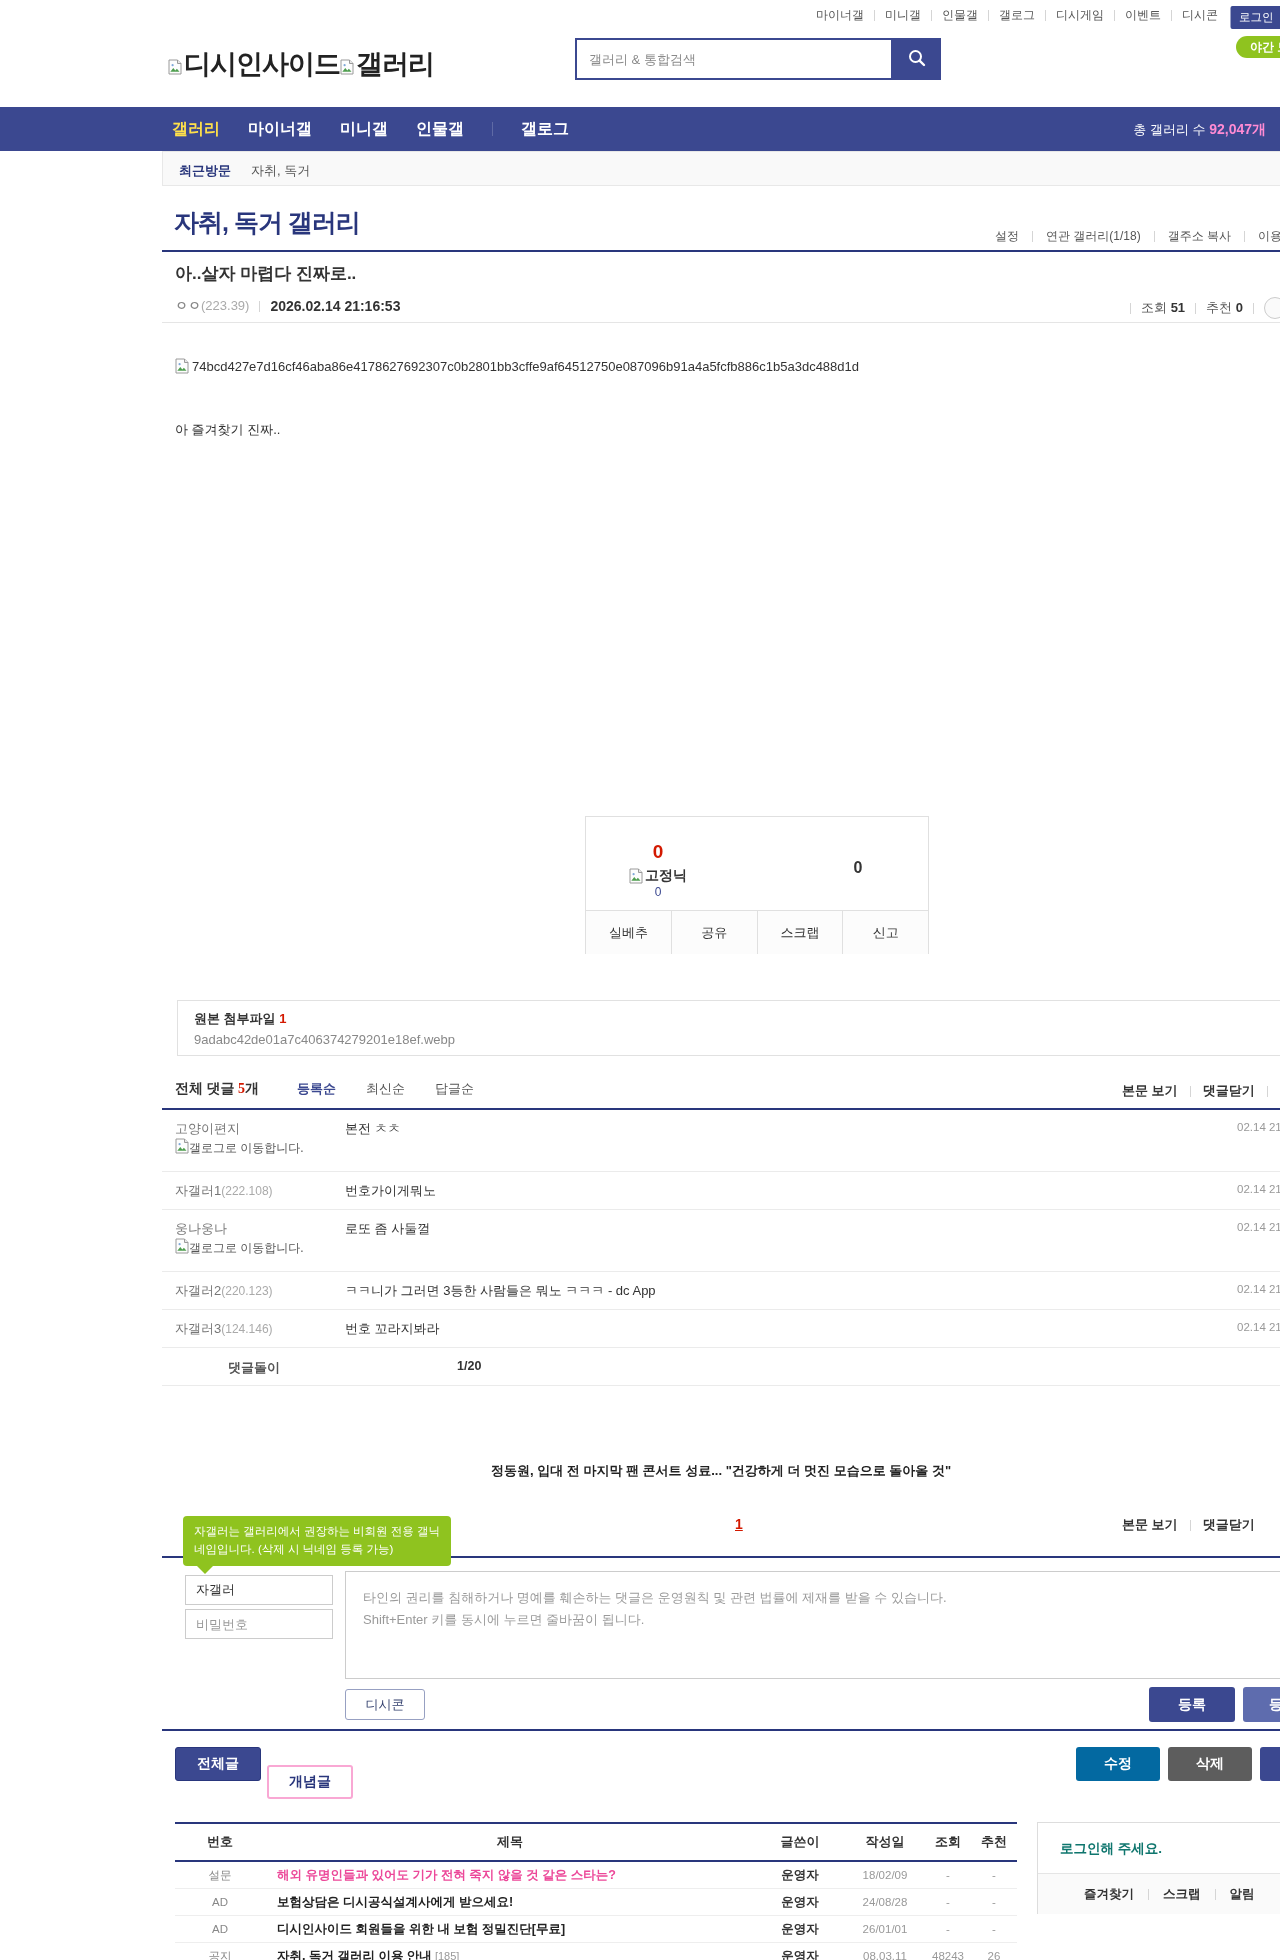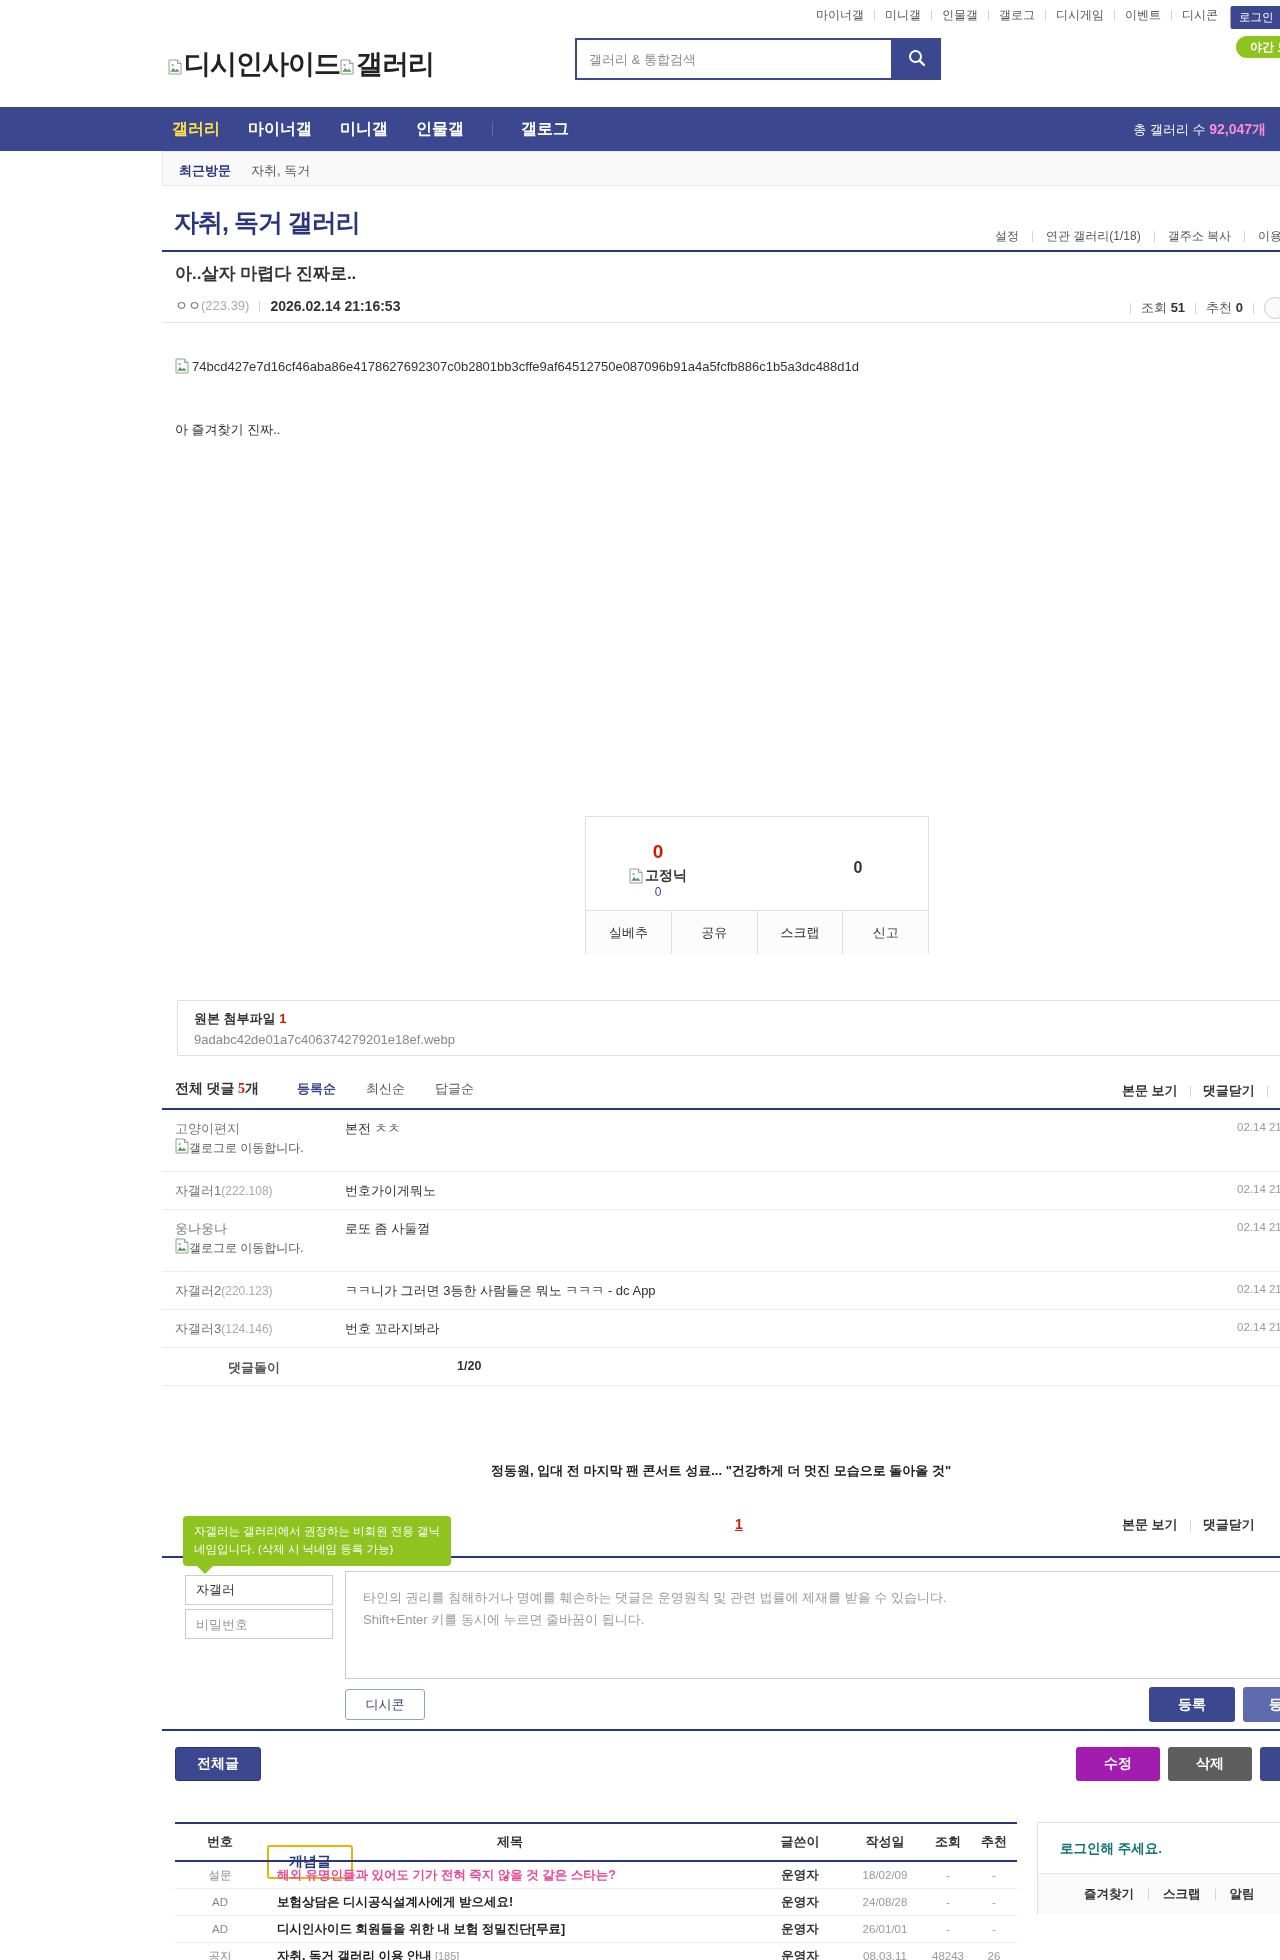--- a/index.html
+++ b/index.html
@@ -115,22 +115,22 @@
   .f-pass::placeholder { color:#999; }
   .f-area { position:absolute; left:345px; top:1571px; width:1000px; height:108px; border:1px solid #ccc; padding:15px 17px; cursor:text; }
   .f-area p { font-size:13px; color:#9a9a9a; line-height:1.7; }
   .f-dccon { position:absolute; left:345px; top:1689px; width:80px; height:31px; background:#fff; border:1px solid #97a0c2; border-radius:3px; font-size:13px; color:#33406e; font-family:inherit; cursor:pointer; }
   .f-submit { position:absolute; left:1149px; top:1687px; width:86px; height:35px; background:#3b4890; border:0; border-radius:3px; color:#fff; font-size:14px; font-weight:bold; font-family:inherit; cursor:pointer; }
   .f-submit2 { position:absolute; left:1243px; top:1687px; width:80px; height:35px; background:#5e6cae; border:0; border-radius:3px; color:#fff; font-size:14px; font-weight:bold; font-family:inherit; cursor:pointer; }
   .form-botline { position:absolute; left:162px; top:1729px; width:1118px; height:2px; background:#29367c; }
 
   
   .btn-all { position:absolute; left:175px; top:1747px; width:86px; height:34px; background:#3b4890; border:1px solid #29367c; border-radius:3px; color:#fff; font-size:14px; font-weight:bold; font-family:inherit; cursor:pointer; }
-  .btn-best { position:absolute; left:267px; top:1845px; width:86px; height:34px; background:#fff; border:2px solid #eab308; border-radius:3px; color:#29367c; font-size:14px; font-weight:bold; font-family:inherit; cursor:pointer; }
-  .btn-edit { position:absolute; left:1076px; top:1747px; width:84px; height:34px; background:#a21caf; border:0; border-radius:3px; color:#fff; font-size:14px; font-weight:bold; font-family:inherit; cursor:pointer; }
+  .btn-best { position:absolute; left:267px; top:1765px; width:86px; height:34px; background:#fff; border:2px solid #f9a8d4; border-radius:3px; color:#29367c; font-size:14px; font-weight:bold; font-family:inherit; cursor:pointer; }
+  .btn-edit { position:absolute; left:1076px; top:1747px; width:84px; height:34px; background:#0369a1; border:0; border-radius:3px; color:#fff; font-size:14px; font-weight:bold; font-family:inherit; cursor:pointer; }
   .btn-del { position:absolute; left:1168px; top:1747px; width:84px; height:34px; background:#5d5d5d; border:0; border-radius:3px; color:#fff; font-size:14px; font-weight:bold; font-family:inherit; cursor:pointer; }
   .btn-write { position:absolute; left:1260px; top:1747px; width:90px; height:34px; background:#3b4890; border:0; border-radius:3px; color:#fff; font-size:14px; font-weight:bold; font-family:inherit; cursor:pointer; }
 
   
   .board { position:absolute; left:175px; top:1822px; width:842px; }
   .board-topline { height:2px; background:#29367c; }
   .b-row { display:flex; align-items:center; height:27px; border-bottom:1px solid #eee; font-size:12.5px; }
   .b-row.head { height:38px; border-bottom:2px solid #29367c; font-weight:bold; color:#333; font-size:13px; }
   .col-no { width:90px; text-align:center; flex:none; color:#888; font-size:11.5px; }
   .b-row.head .col-no { color:#333; font-size:13px; }

